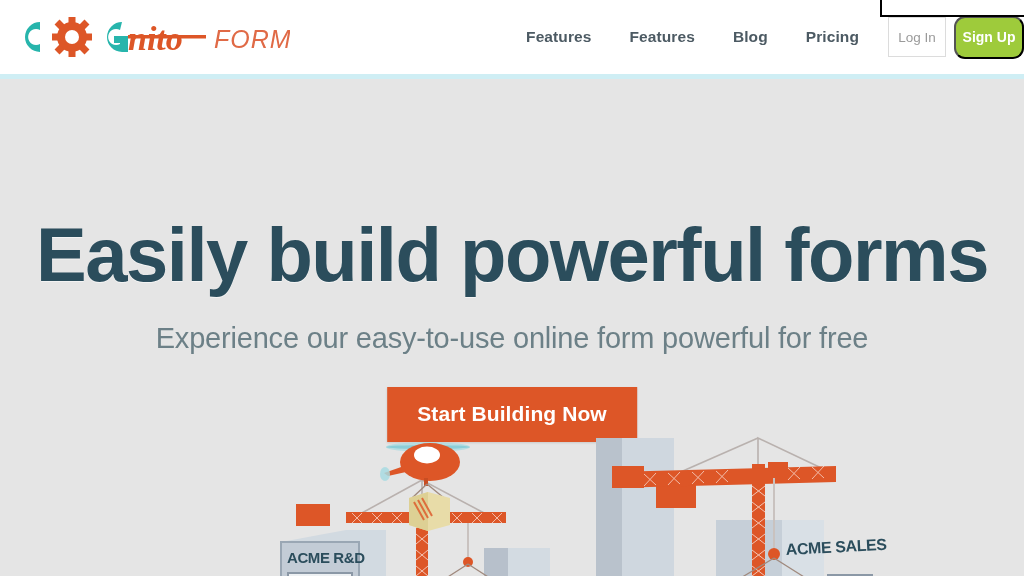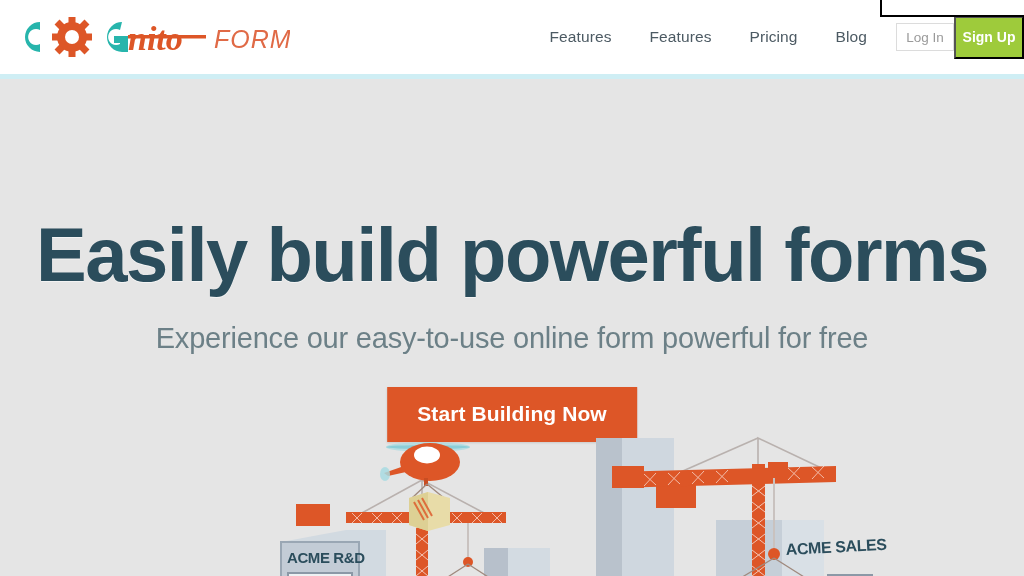--- a/index.html
+++ b/index.html
@@ -20,34 +20,34 @@
   }
   .logo svg { display:block; }
 
   .nav {
     position:absolute; right:0; top:0; height:74px;
     display:flex; align-items:center; gap:0;
   }
   .nav-link {
     color:#4c5a63; font-size:15.5px; letter-spacing:.1px;
     padding:0 19px; text-decoration:none; white-space:nowrap;
-    cursor:pointer; line-height:74px;
+    cursor:pointer; line-height:74px;font-weight:bold;
   }
 
   .btn-login {
     display:inline-flex; align-items:center; justify-content:center;
-    width:58px; height:28px; margin-left:10px;
+    width:58px; height:40px; margin-left:10px;
     border:1px solid #dcdcdc; background:#fff;
     color:#9a9a9a; font-size:13.5px; cursor:pointer;
   }
   .btn-signup {
     display:inline-flex; align-items:center; justify-content:center;
-    width:70px; height:43px; margin-left:0;
+    width:70px; height:43px; margin-left:8px;
     background:#9ecb3b; color:#fff;
-    font-size:14px; font-weight:bold; cursor:pointer;
+    font-size:14px; font-weight:bold; cursor:pointer;border-radius:11px;
   }
 
   
   .focus-box {
     position:absolute; left:880px; top:-4px; width:150px; height:21px;
     border:2px solid #000000; background:#ffffff; z-index:30;
   }
 
   
   .hero {
@@ -114,22 +114,22 @@
 
       <rect x="118" y="19" width="78" height="3.5" fill="#dd5627"></rect>
 
       <text x="204" y="32" font-family="'Liberation Sans', sans-serif" font-size="25" font-style="italic" fill="#e06a46" letter-spacing="1">FORMS</text>
     </svg>
   </div>
 
   <div class="nav">
     <a class="nav-link">Features</a>
     <a class="nav-link">Features</a>
+    <a class="nav-link">Blog</a>
     <a class="nav-link">Pricing</a>
-    <a class="nav-link">Blog</a>
     <button class="btn-login">Log In</button>
     <button class="btn-signup">Sign Up</button>
   </div>
 </div>
 
 <div class="focus-box"></div>
 
 <div class="hero">
   <div class="hero-topline"></div>
 

